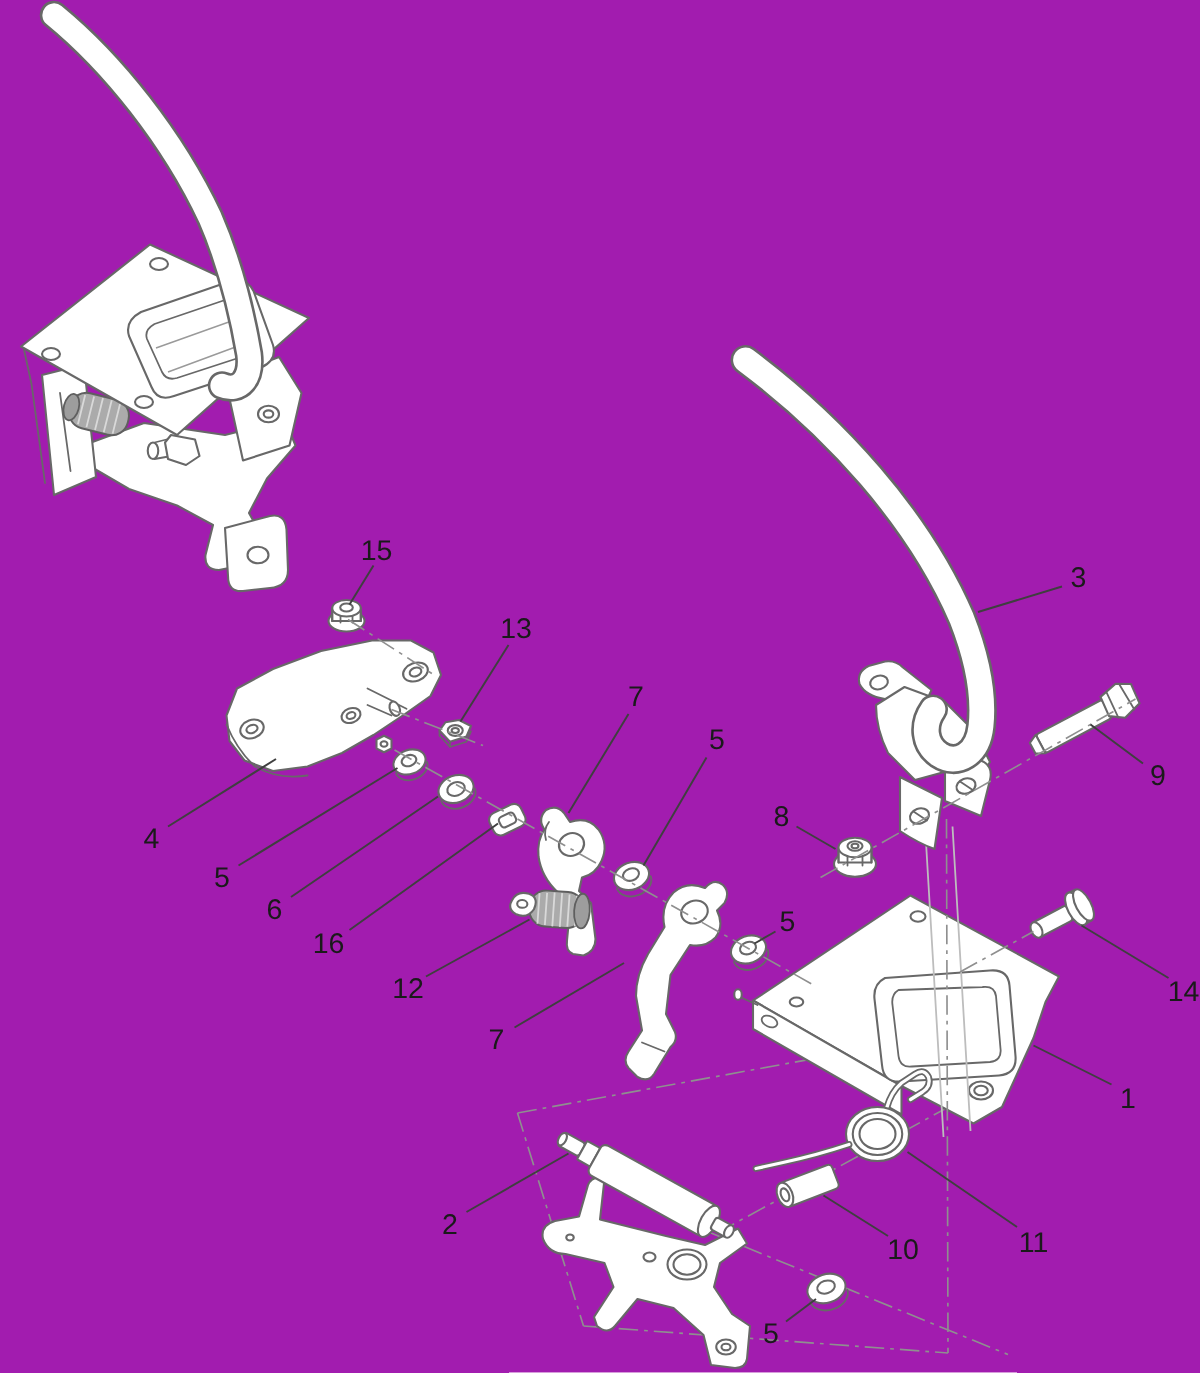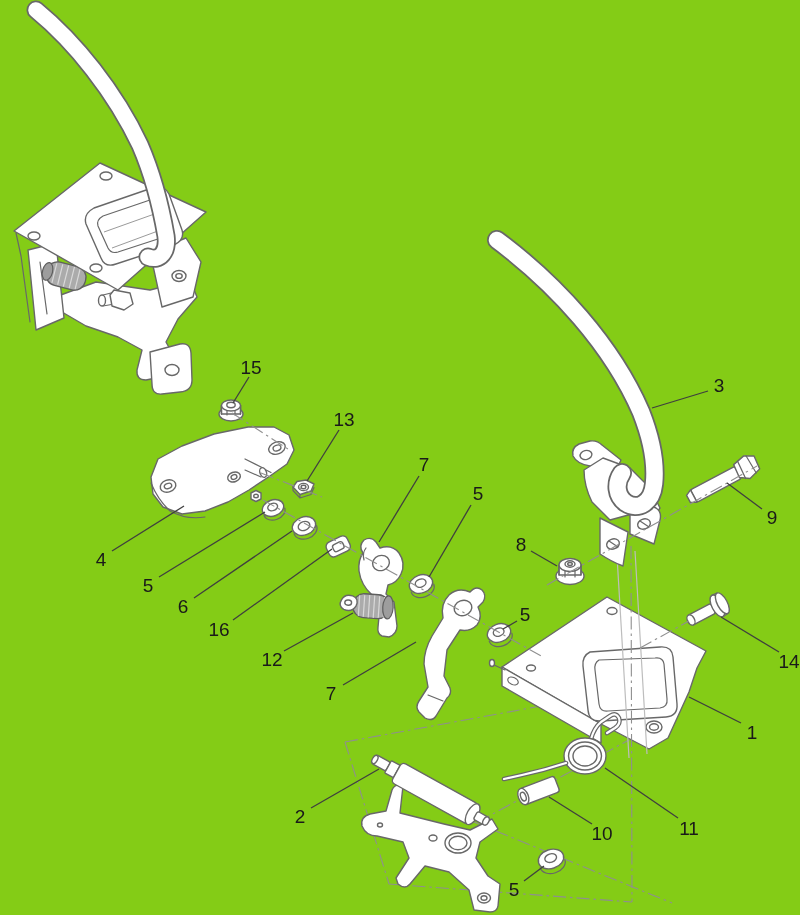--- a/index.html
+++ b/index.html
@@ -1,16 +1,16 @@
 <!DOCTYPE html>
 <html><head>
 <meta charset="utf-8">
 <style>
   html,body{margin:0;padding:0;background:#ffffff;}
-  .canvas{position:relative;width:800px;height:915px;background:#84cc16;overflow:hidden;}
+  .canvas{position:relative;width:800px;height:915px;background:#a21caf;overflow:hidden;}
   svg{position:absolute;left:0;top:0;}
   .p{fill:#ffffff;stroke:#686868;stroke-width:1.4;stroke-linejoin:round;stroke-linecap:round;}
   .np{fill:none;stroke:#686868;stroke-width:1.2;stroke-linejoin:round;stroke-linecap:round;}
   .thin{fill:none;stroke:#9a9a9a;stroke-width:1;}
   .hid{fill:none;stroke:#bdbdbd;stroke-width:1.2;}
   .tube-o{fill:none;stroke:#686868;stroke-width:20;stroke-linecap:round;}
   .tube-i{fill:none;stroke:#ffffff;stroke-width:16.5;stroke-linecap:round;}
   .tube-oa{fill:none;stroke:#686868;stroke-width:19;stroke-linecap:round;}
   .tube-ia{fill:none;stroke:#ffffff;stroke-width:15.5;stroke-linecap:round;}
   .dashdot{fill:none;stroke:#8f8f8f;stroke-width:1.1;stroke-dasharray:13 4 2.5 4;}

